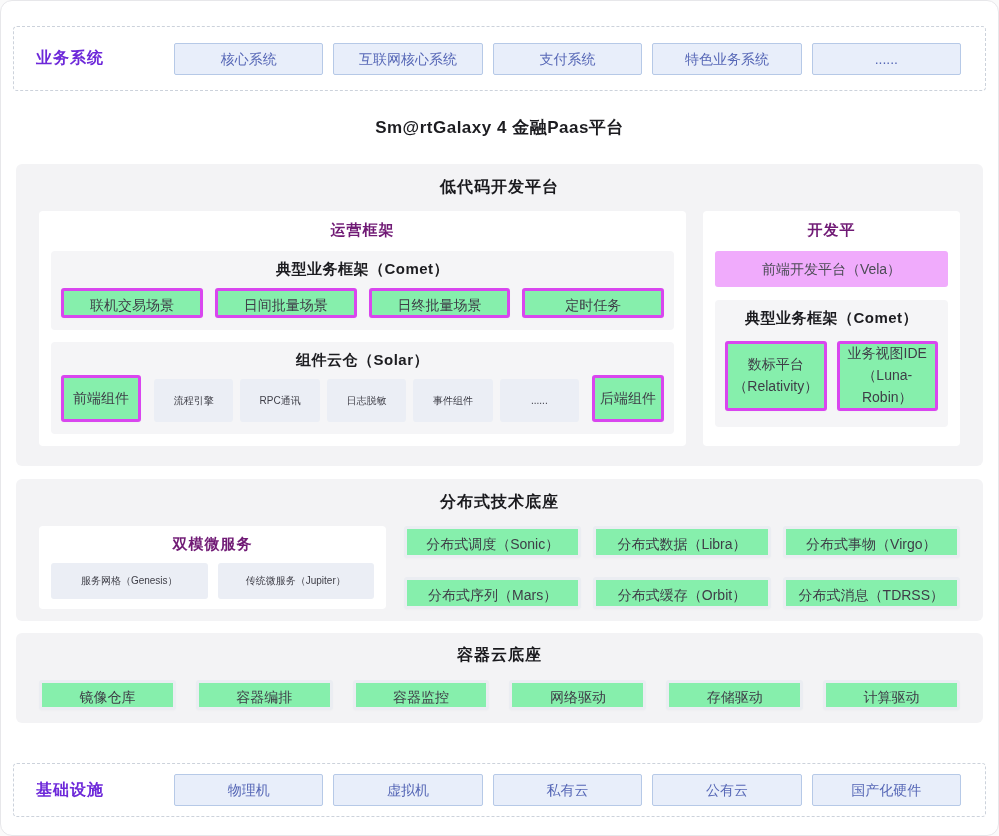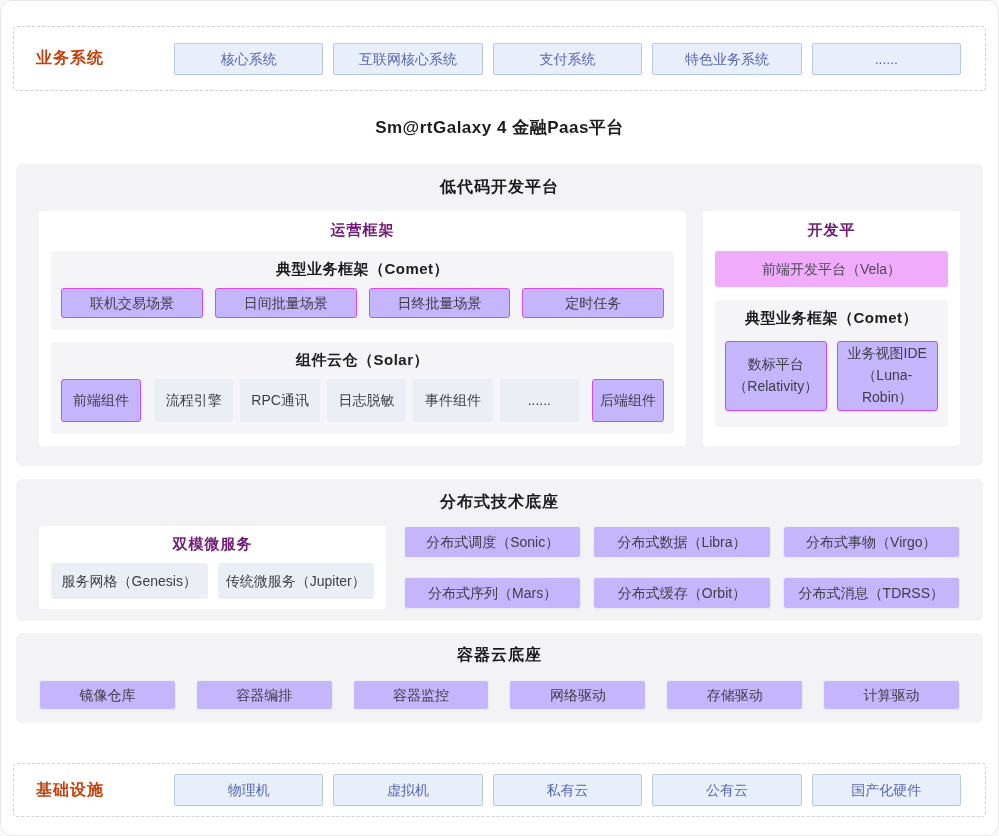--- a/index.html
+++ b/index.html
@@ -23,21 +23,21 @@
     height: 65px;
     border: 1px dashed #ccd2db;
     border-radius: 4px;
     display: flex;
     align-items: center;
     padding: 0 24px 0 22px;
   }
   .row-label {
     font-size: 16px;
     font-weight: bold;
-    color: #c2410c;
+    color: #6d28d9;
     width: 100px;
     flex: 0 0 auto;
     margin-right: 28px;
     letter-spacing: 1px;
   }
   .pill-btn {
     flex: 1 1 0;
     height: 32px;
     line-height: 30px;
     text-align: center;
@@ -96,35 +96,35 @@
   }
   .sub-title {
     text-align: center;
     font-size: 15px;
     font-weight: bold;
     color: #1c1c20;
     letter-spacing: 0.5px;
     margin-bottom: 9px;
   }
   .white-box {
-    background: #c4b5fd;
-    border: 1px solid #d946ef;
+    background: #86efac;
+    border: 3px solid #d946ef;
     border-radius: 3px;
     text-align: center;
     font-size: 14px;
     color: #3e3e47;
     box-shadow: 0 1px 2px rgba(0,0,0,0.02);
     white-space: nowrap;
     overflow: hidden;
   }
   .chip {
     background: #ebeef5;
     border-radius: 3px;
     text-align: center;
-    font-size: 14px;
+    font-size: 10px;
     color: #3e3e47;
     white-space: nowrap;
     overflow: hidden;
   }
 
   
   .lowcode-content { display: flex; gap: 17px; margin-top: 13px; }
   .lowcode-left { flex: 1 1 auto; }
   .lowcode-right { flex: 0 0 257px; }
 

